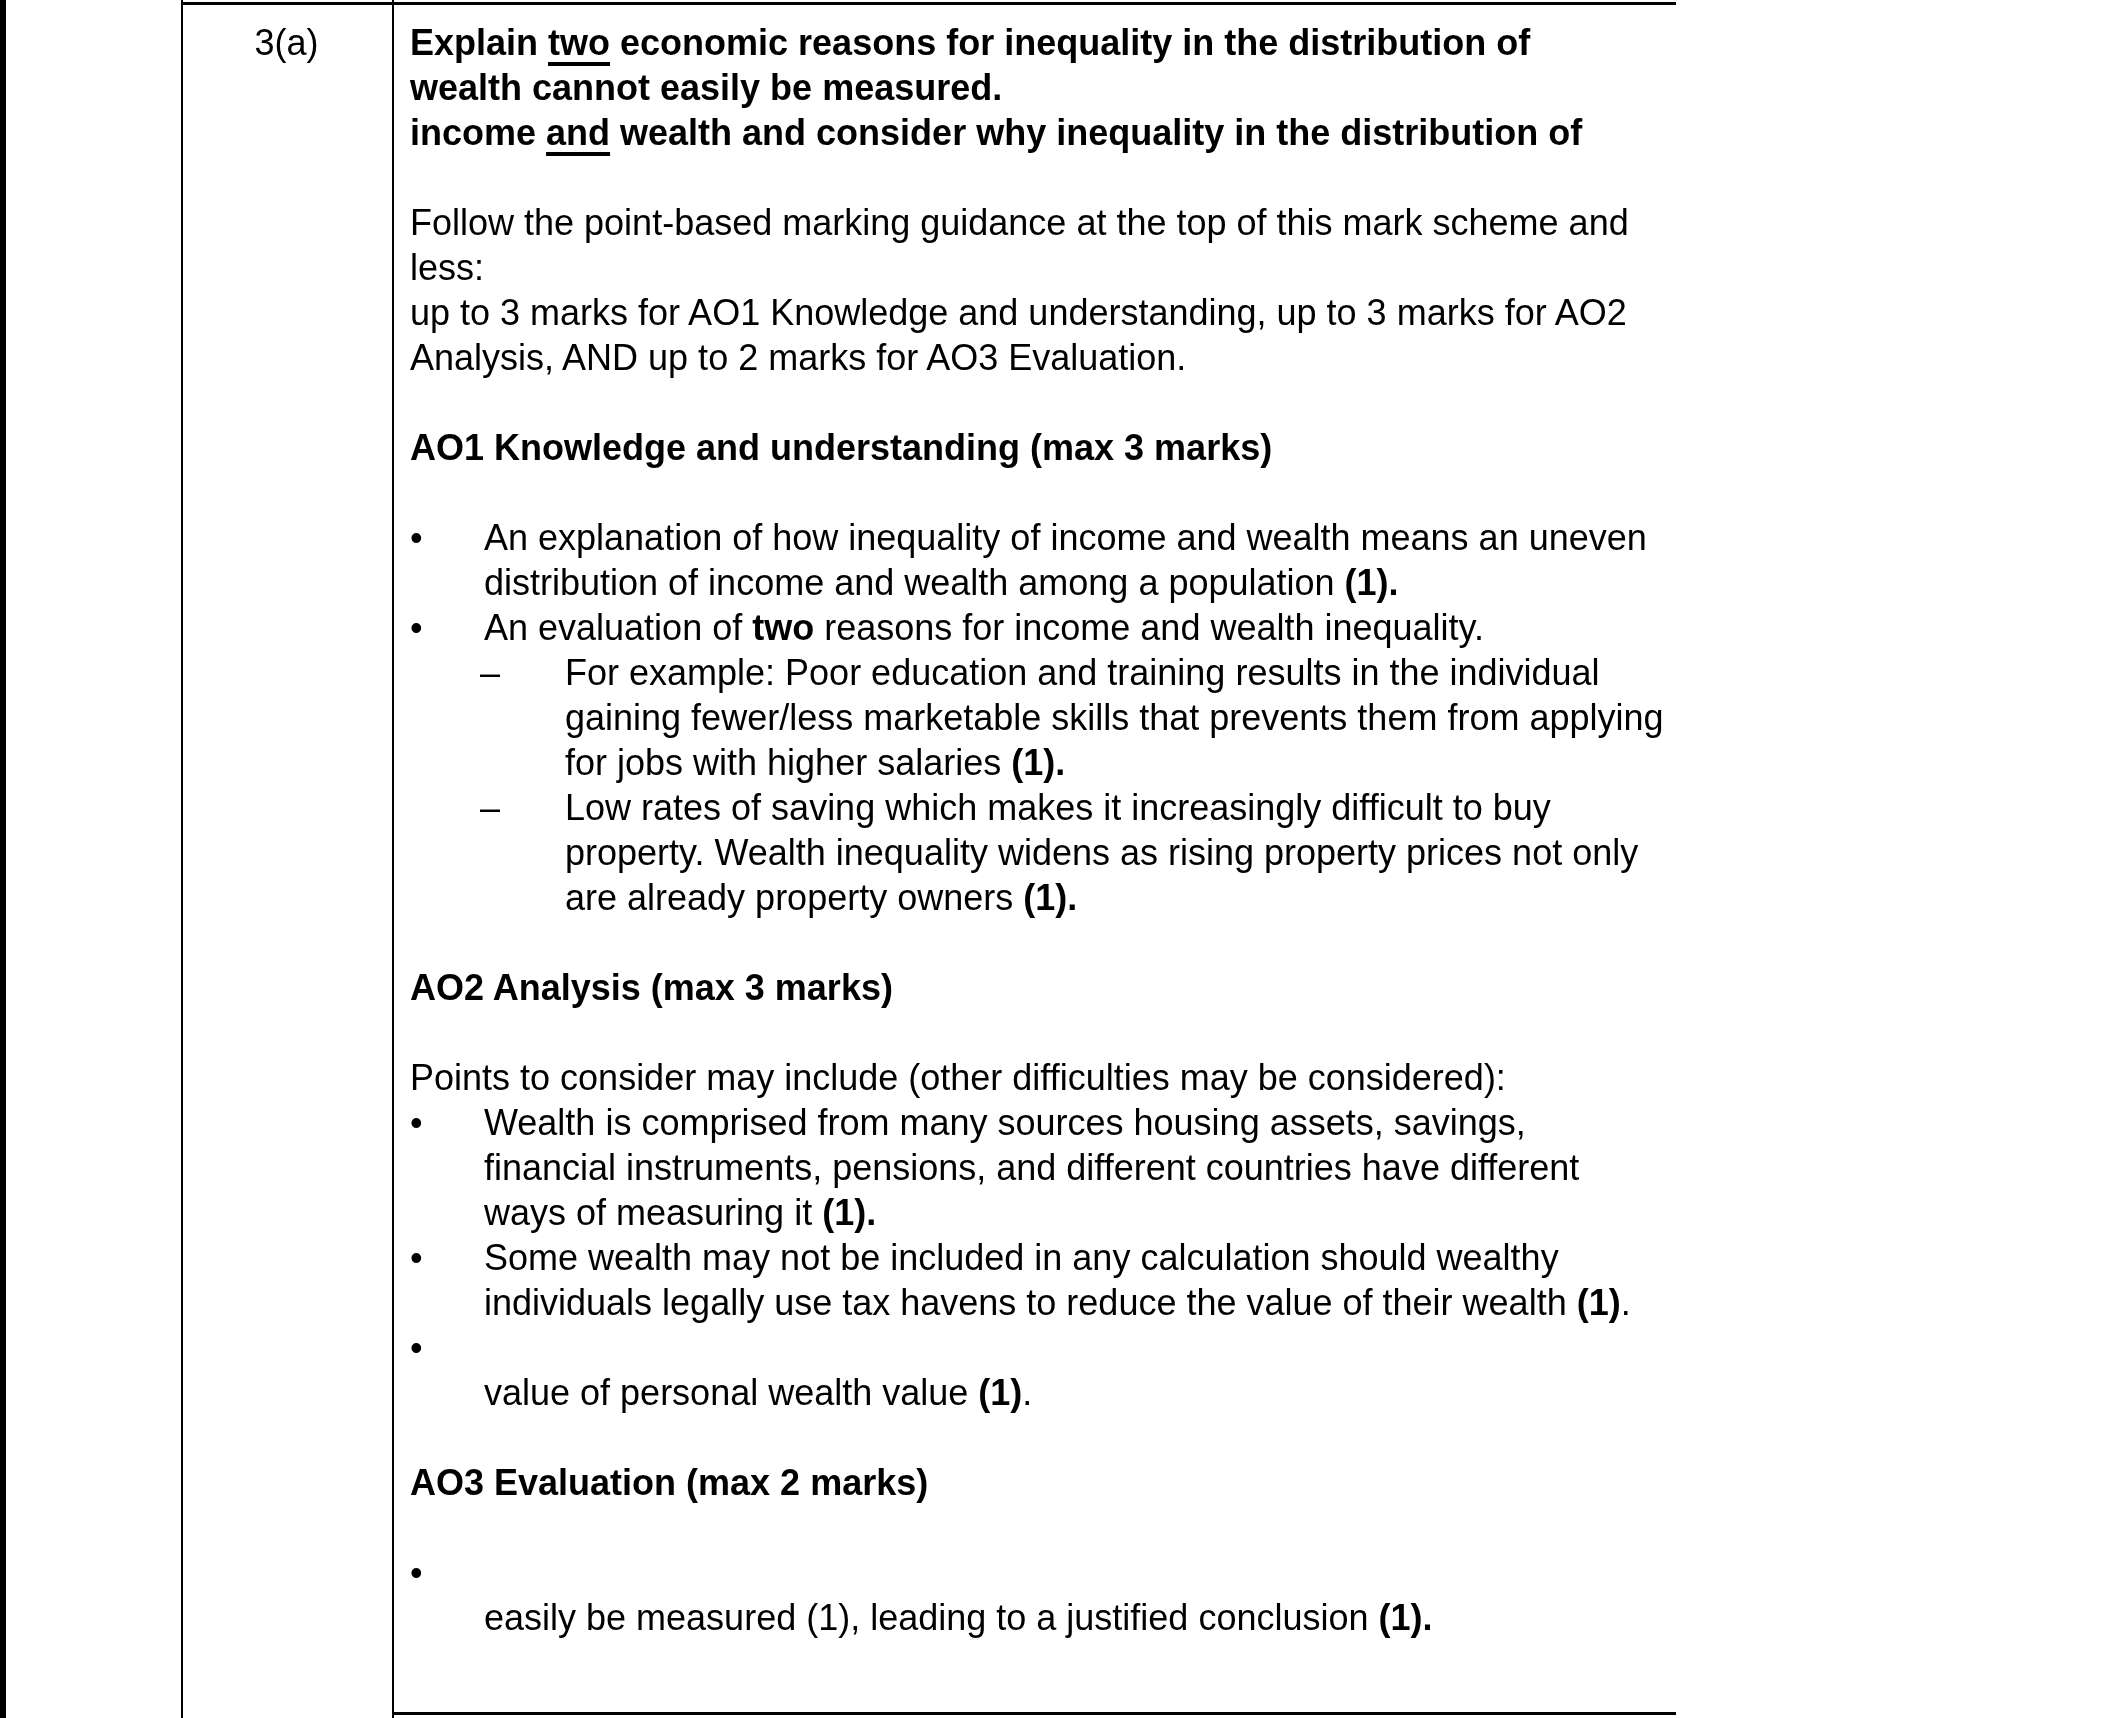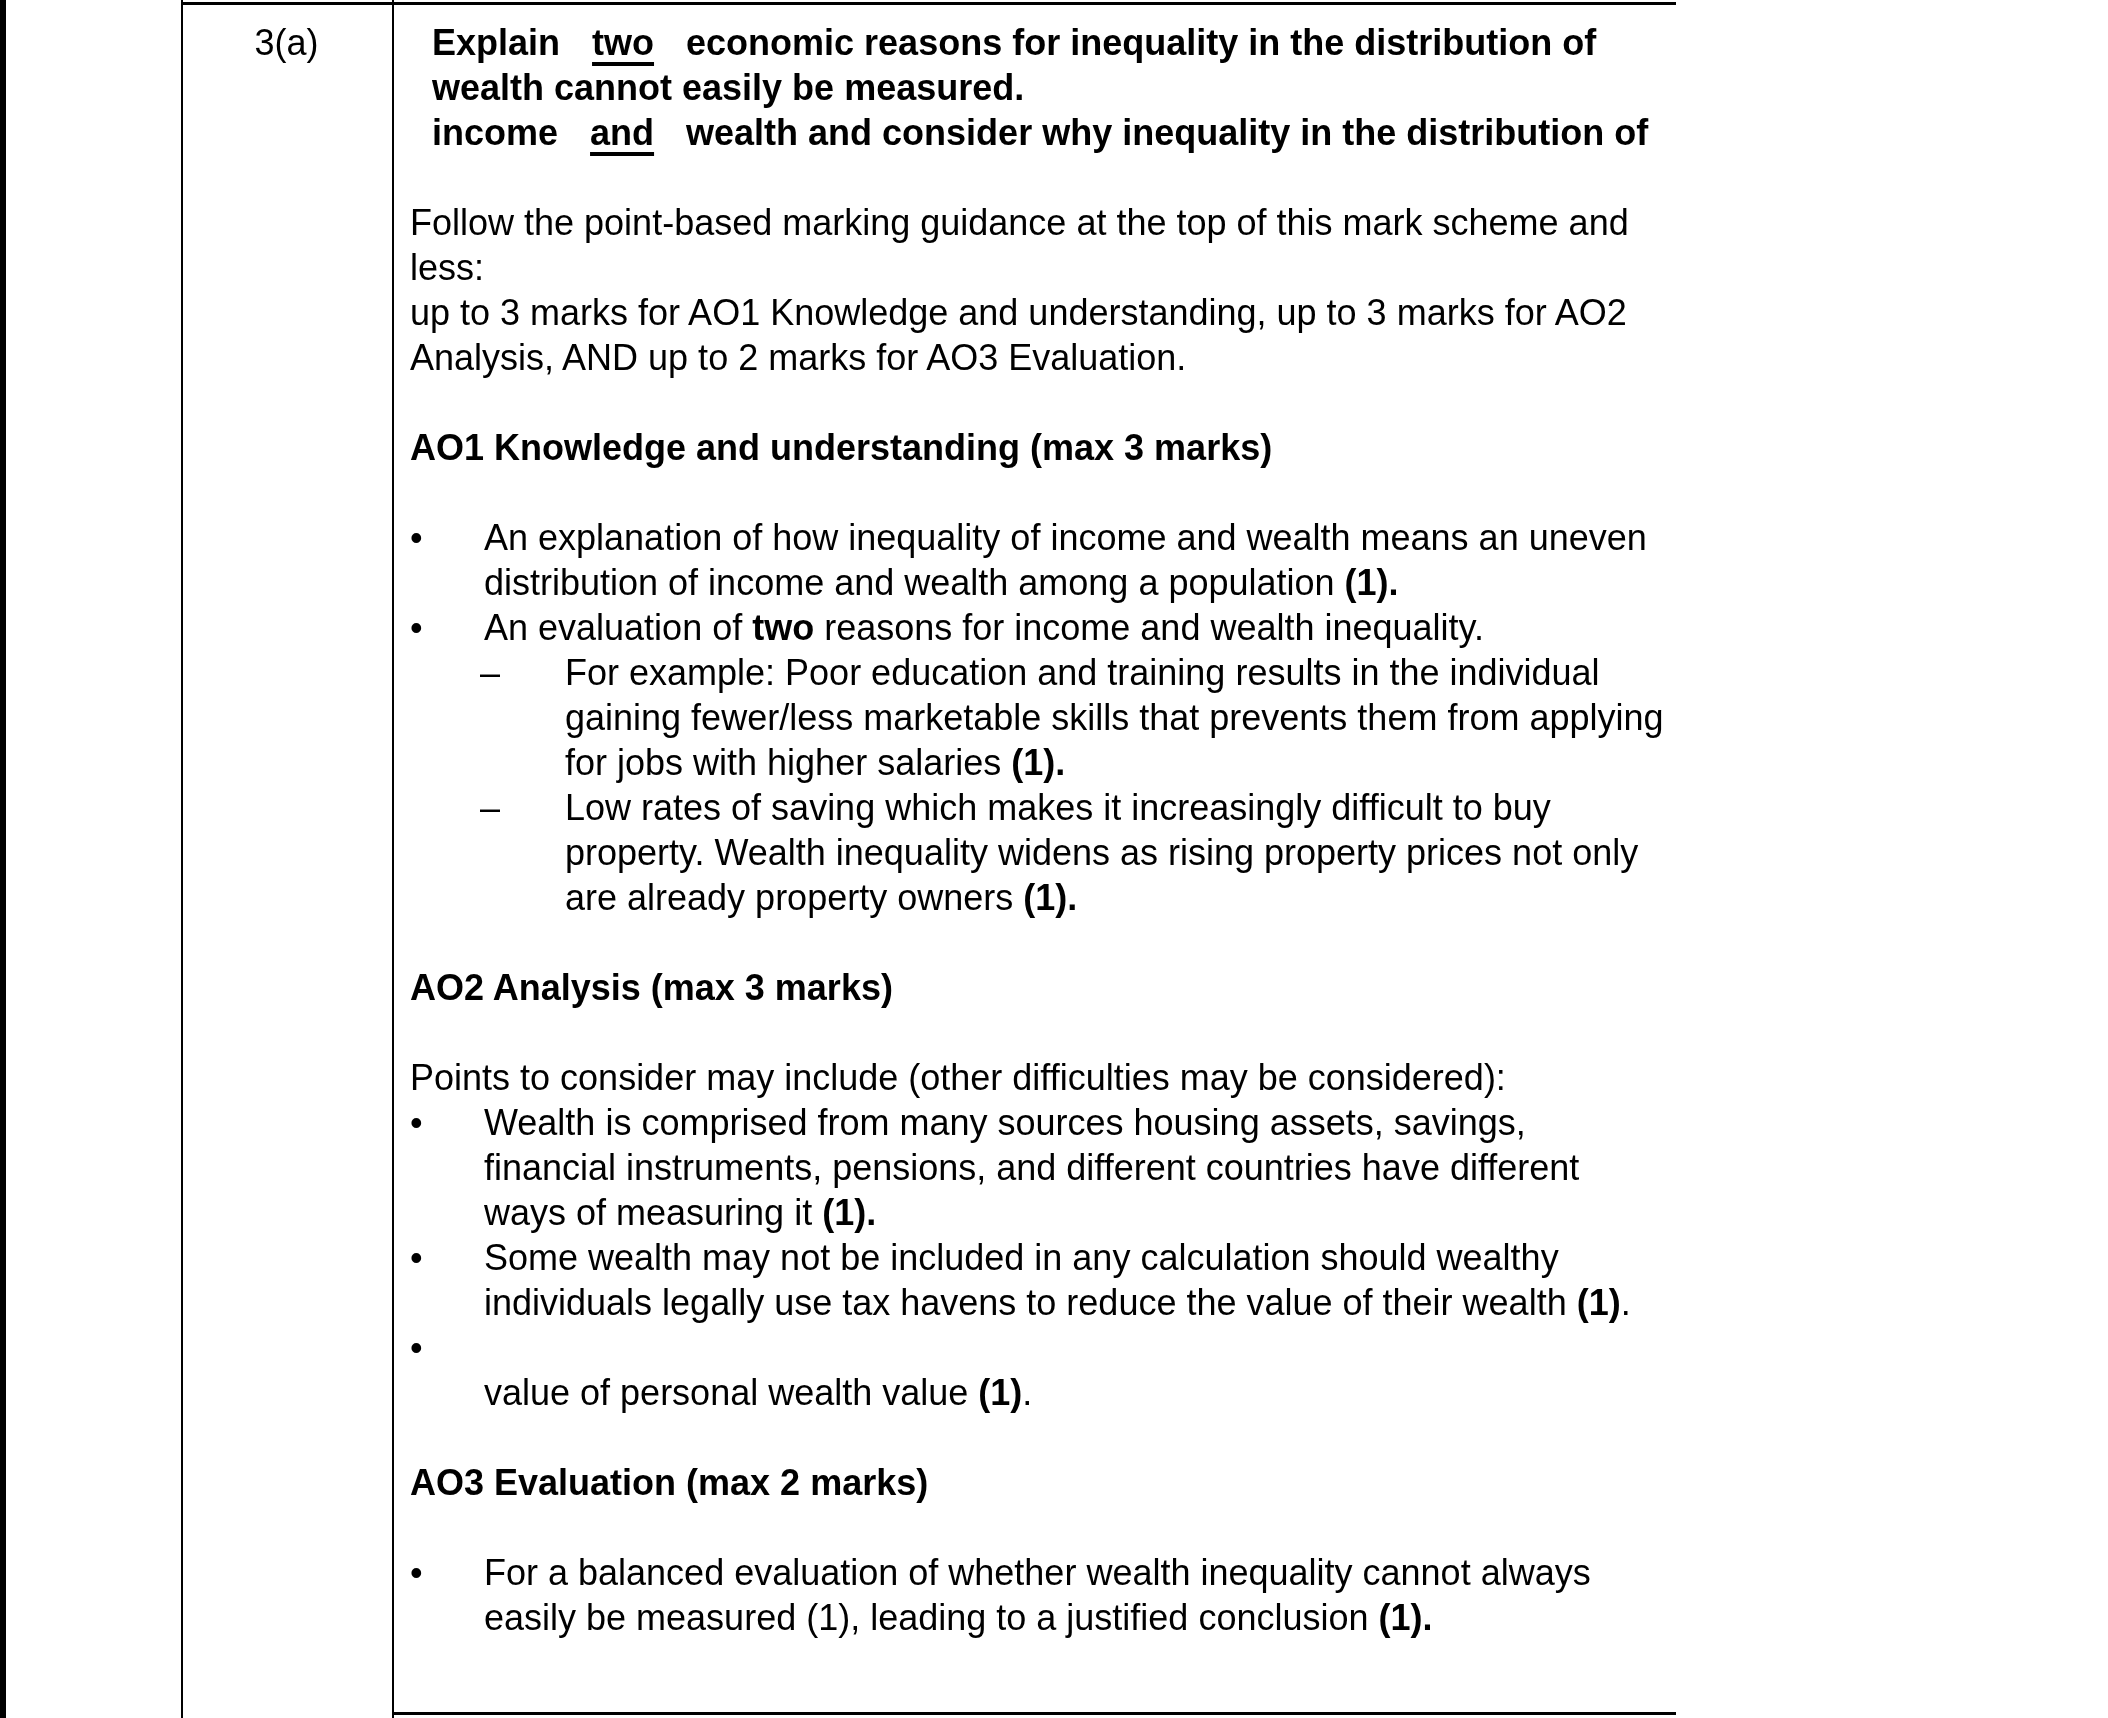--- a/index.html
+++ b/index.html
@@ -32,21 +32,21 @@
   }
   #marks-cell {
     left: 1781px; width: 136px; padding-top: 13px;
     text-align: right; font-weight: bold;
   }
   #answer-cell {
     left: 410px; width: 1365px; padding-top: 13px;
   }
 
   .line { height: 45px; line-height: 45px; white-space: pre; overflow: visible; }
-  .line.title span { font-weight: bold; margin-left: 22px; }
+  .line.title span { font-weight: bold; }
   .line.heading span { font-weight: bold; }
   .line.b1 { display: flex; }
   .line.b1 .glyph { flex: 0 0 74px; }
   .line.bc { padding-left: 74px; }
   .line.d1 { display: flex; padding-left: 70px; }
   .line.d1 .glyph { flex: 0 0 85px; }
   .line.dc { padding-left: 155px; }
   .line .txt { white-space: pre; }
   span.b { font-weight: bold; }
   span.u {
@@ -100,20 +100,20 @@
       <div class="line b1"><span class="glyph">•</span><span class="txt"><span>Wealth is comprised from many sources housing assets, savings,</span></span></div>
       <div class="line bc"><span>financial instruments, pensions, and different countries have different</span></div>
       <div class="line bc"><span>ways of measuring it </span><span class="b">(1).</span></div>
       <div class="line b1"><span class="glyph">•</span><span class="txt"><span>Some wealth may not be included in any calculation should wealthy</span></span></div>
       <div class="line bc"><span>individuals legally use tax havens to reduce the value of their wealth </span><span class="b">(1)</span><span>.</span></div>
       <div class="line b1"><span class="glyph">•</span></div>
       <div class="line bc"><span>value of personal wealth value </span><span class="b">(1)</span><span>.</span></div>
       <div class="line blank"></div>
       <div class="line heading"><span>AO3 Evaluation (max 2 marks)</span></div>
       <div class="line blank"></div>
-      <div class="line b1"><span class="glyph">•</span><span class="txt"><span>For a balanced evaluation of whether wealth inequality cannot always</span></span></div>
+      <div class="line b1"><span class="glyph">•</span></div>
       <div class="line bc"><span>easily be measured (1), leading to a justified conclusion </span><span class="b">(1).</span></div>
     </div>
 
   <div class="cell" id="marks-cell">
     <span>8</span>
   </div>
 </div>
 
 </body></html>

